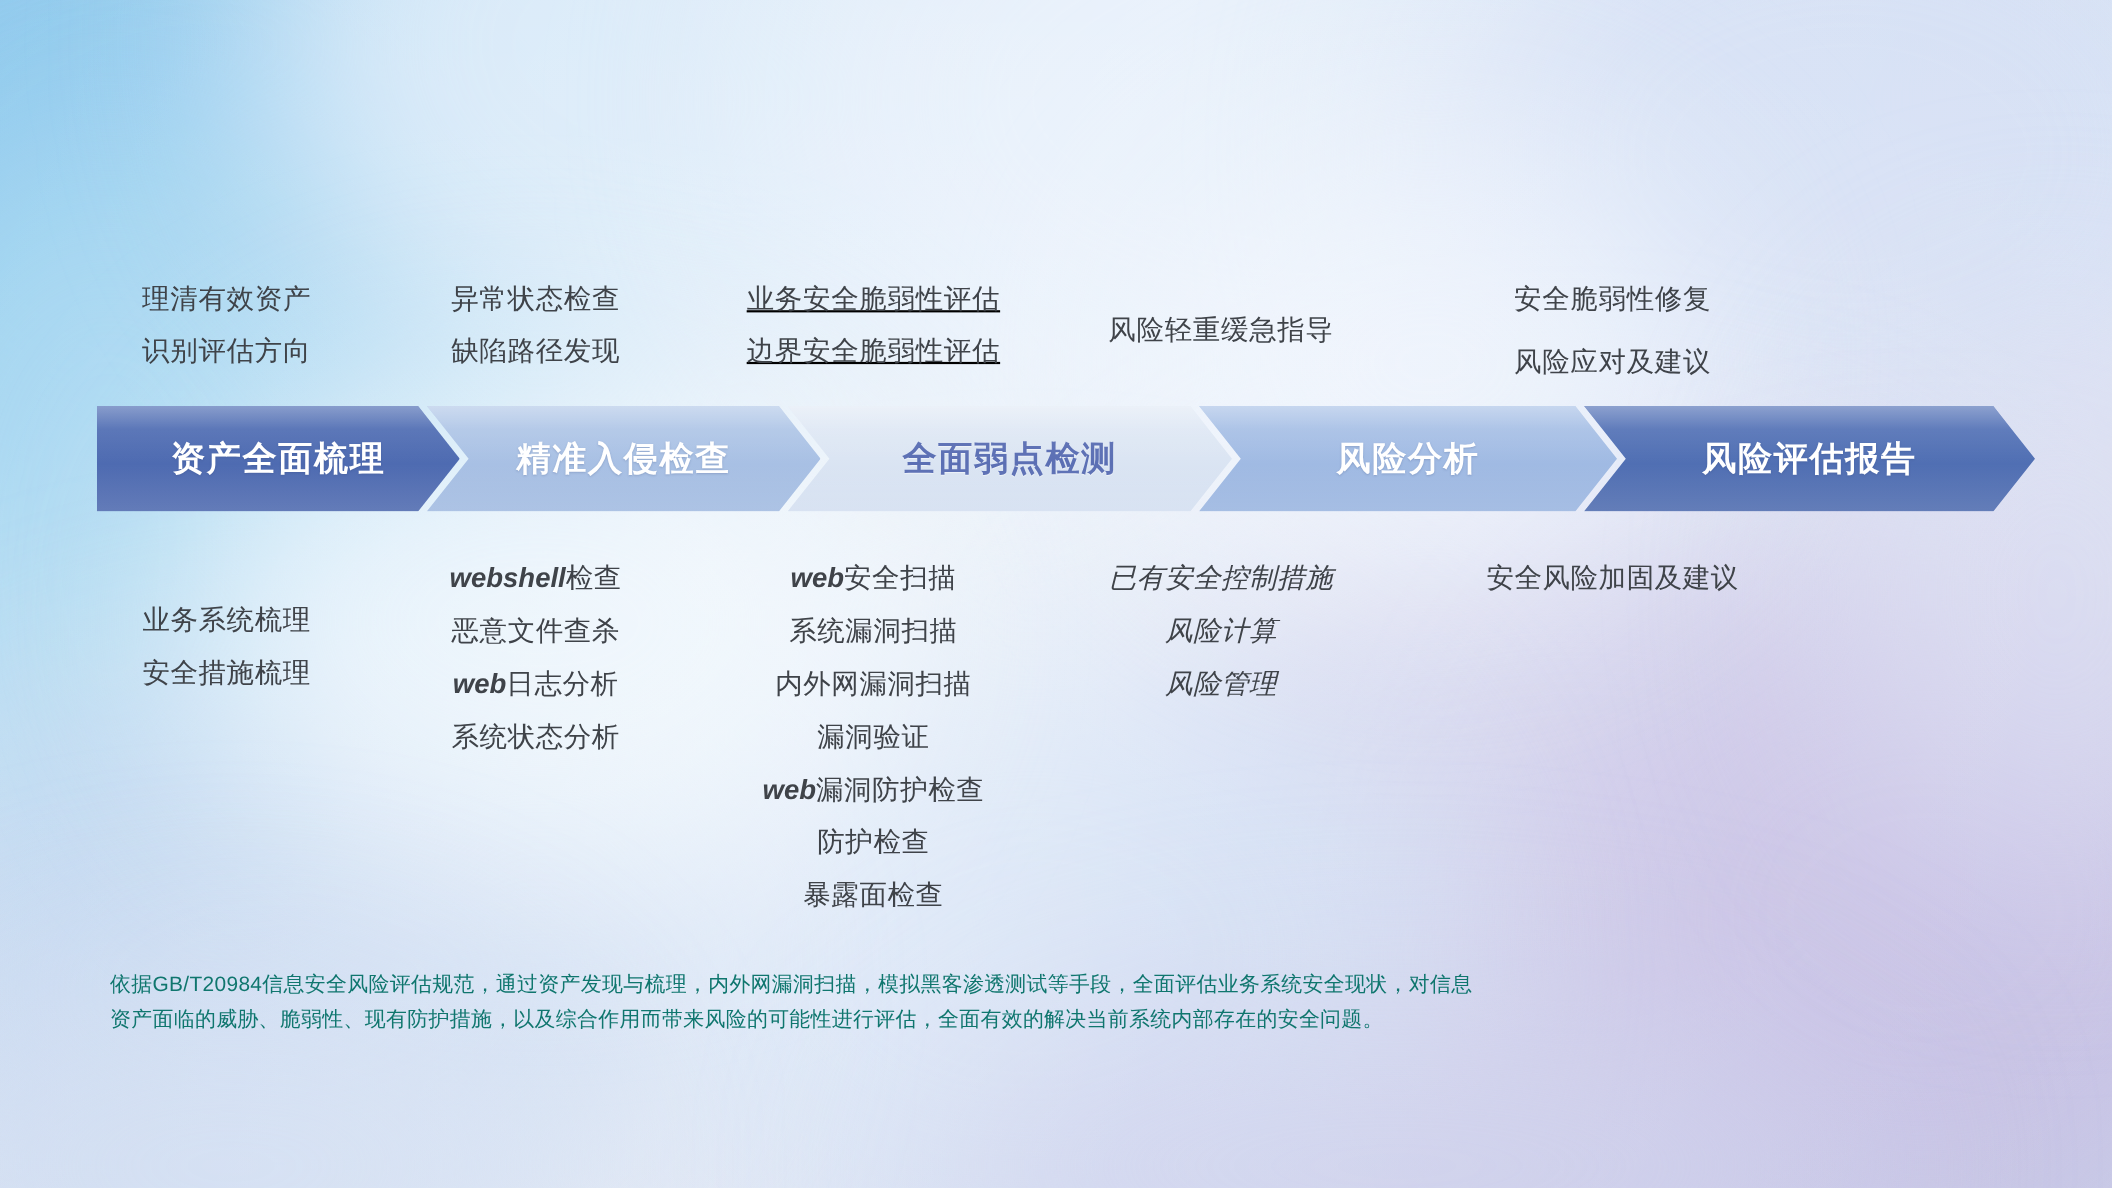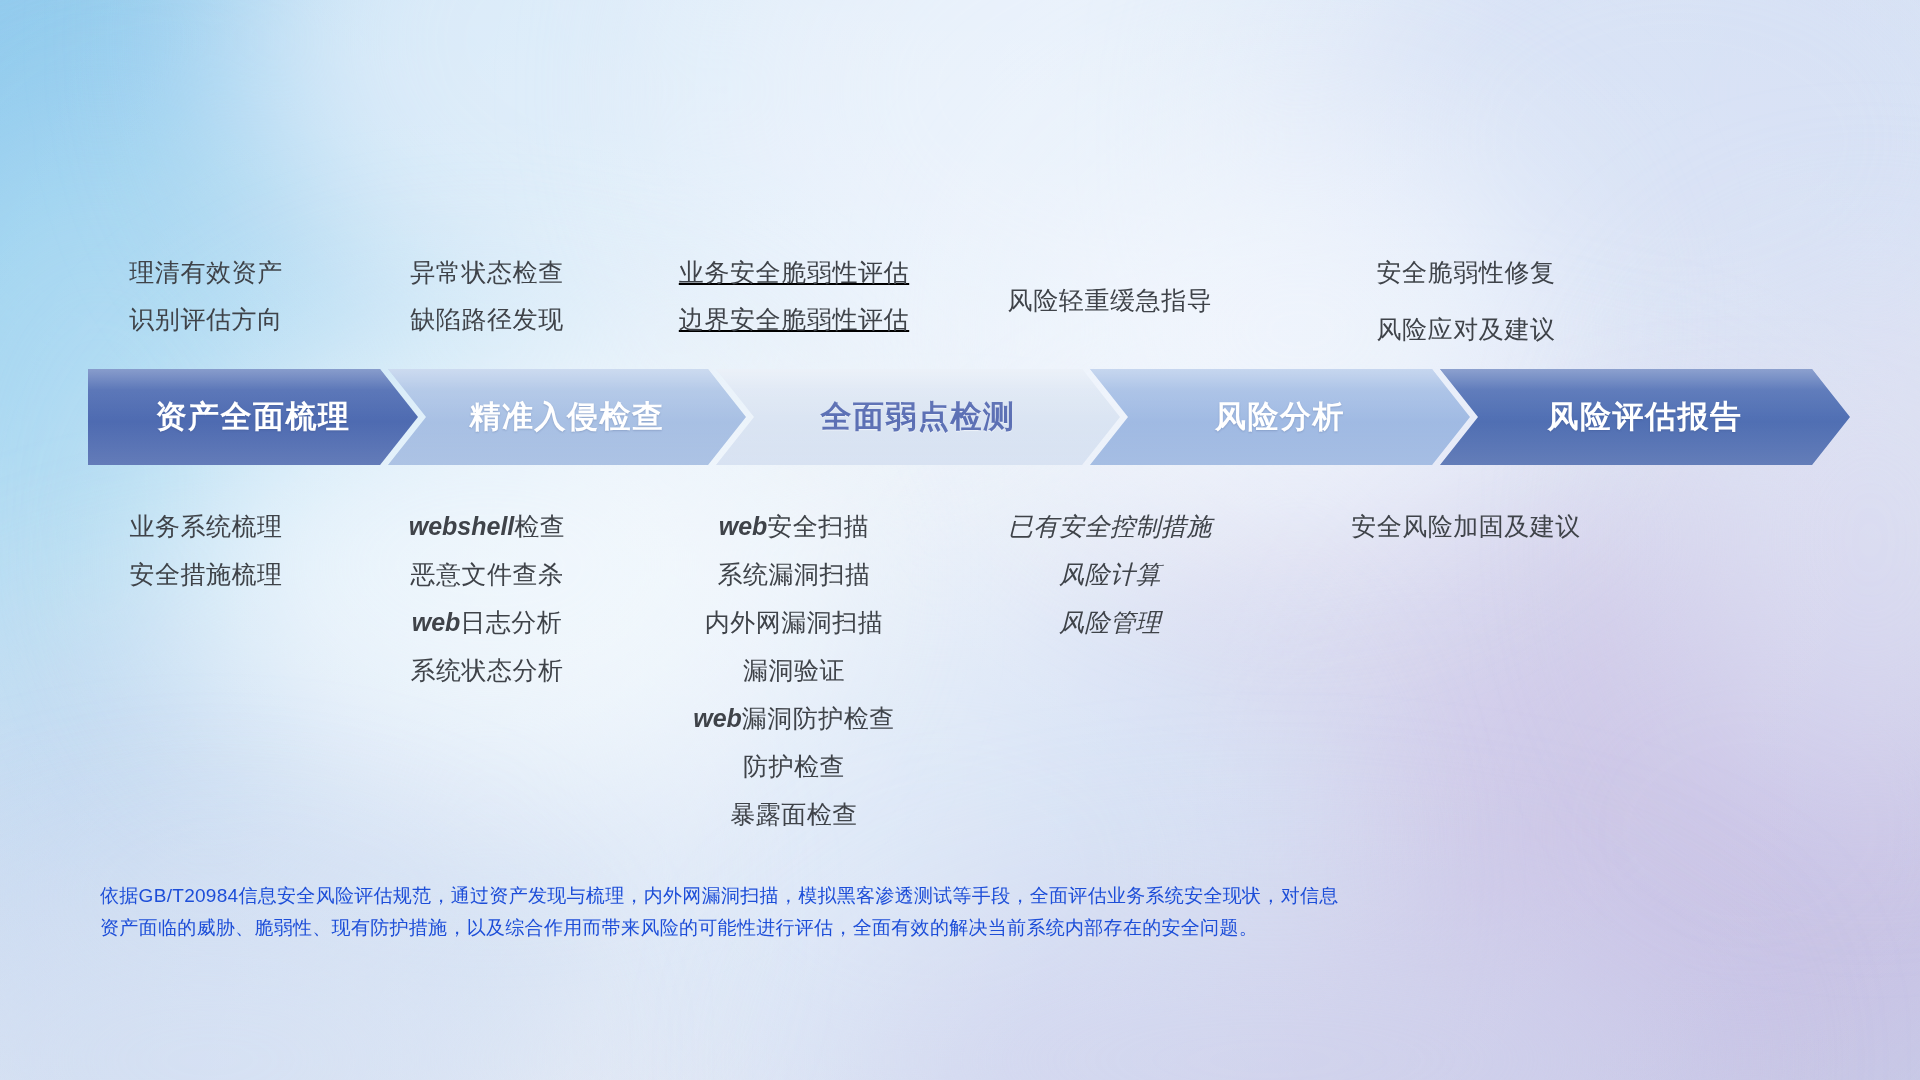--- a/index.html
+++ b/index.html
@@ -180,21 +180,21 @@
     width: 1920px;
     padding: 0 72px;
     align-items: flex-start;
   }
   .bot-col {
     display: flex;
     flex-direction: column;
     align-items: center;
     row-gap: 23px;
   }
-  .bot-col.d1 { width: 268px; }
+  .bot-col.d1 { width: 268px; margin-top: 38px; }
   .bot-col.d2 { width: 294px; }
   .bot-col.d3 { width: 320px; }
   .bot-col.d4 { width: 312px; font-style: italic; }
   .bot-col.d5 { width: 312px; margin-left: 44px; }
 
   .bline {
     font-size: 25px;
     line-height: 1;
     color: #3f4349;
     letter-spacing: 0.5px;
@@ -205,21 +205,21 @@
   
   #footer {
     position: absolute;
     left: 100px;
     top: 880px;
     width: 1520px;
   }
   .fline {
     font-size: 19px;
     line-height: 32px;
-    color: #1d4ed8;
+    color: #0f766e;
     letter-spacing: 0.3px;
     white-space: nowrap;
   }
 </style>
 </head>
 <body>
 
 <div id="bg-root">
   <div class="blob b1"></div>
   <div class="blob b2"></div>

